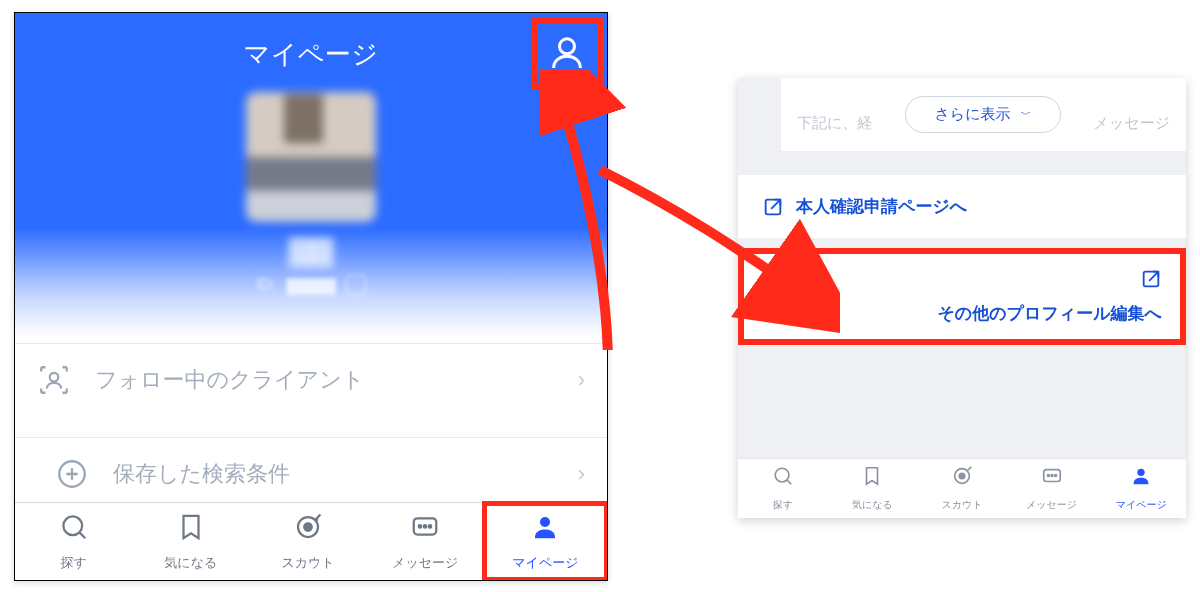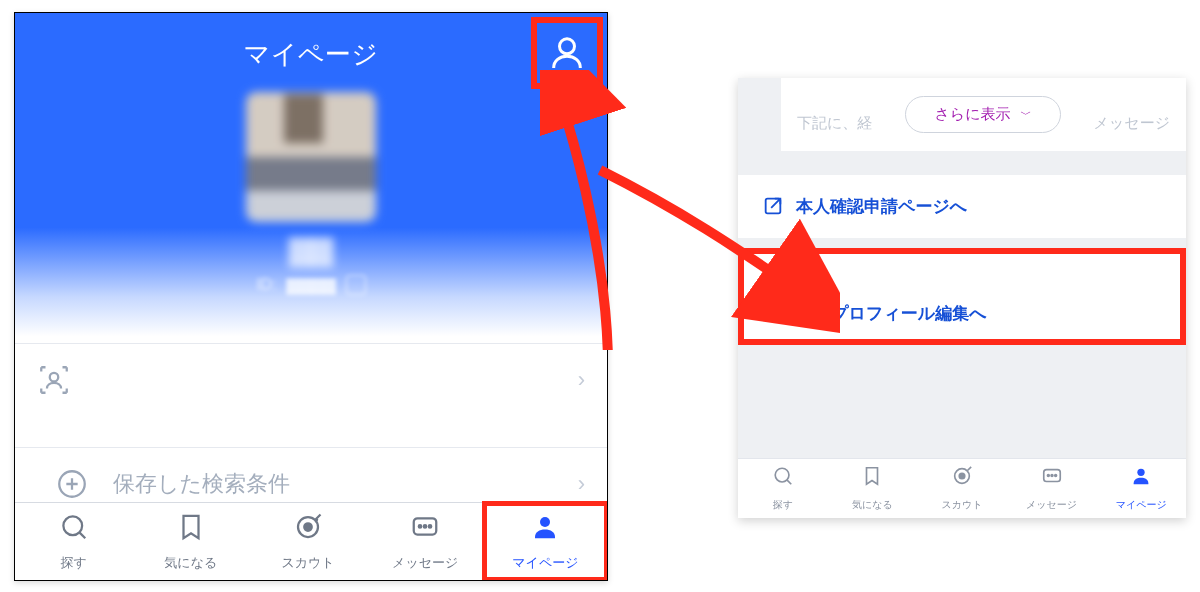--- a/index.html
+++ b/index.html
@@ -93,21 +93,21 @@
       border-top: 1px solid #e6e9ef;
       display: flex;
       align-items: center;
       padding: 0 22px;
       gap: 24px;
       color: #a4aebd;
       font-size: 22px;
       position: relative;
       background: #fff;
     }
-    .list-item.spaced { margin-top: 32px; padding-left: 40px; }
+    .list-item.spaced { margin-top: 22px; padding-left: 40px; }
     .list-item .chev {
       position: absolute;
       right: 22px;
       color: #c5ccd8;
       font-size: 22px;
     }
     .list-icon {
       width: 34px; height: 34px;
       display: flex; align-items: center; justify-content: center;
       color: #9aa5b6;
@@ -160,34 +160,34 @@
       display: flex;
       align-items: flex-end;
       margin-left: 43px;
     }
     .show-more-btn {
       margin: 0 auto;
       background: #fff;
       border: 1px solid #cfd4dd;
       border-radius: 22px;
       padding: 8px 28px;
-      color: #a21caf;
+      color: #1d4ed8;
       font-size: 15px;
       display: flex;
       align-items: center;
       gap: 10px;
     }
     .show-more-btn .v { font-size: 11px; }
 
     .link-card {
       margin-top: 24px;
       background: #fff;
       padding: 20px 24px;
       display: flex;
-      align-items: flex-start;
+      align-items: flex-end;
       gap: 12px;
       color: #1650d6;
       font-size: 17px;
       font-weight: 600;
     }
     .link-card svg { width: 22px; height: 22px; flex-shrink: 0; }
 
     .link-card.highlight {
       outline: 6px solid #ff2a1a;
       outline-offset: -6px;
@@ -244,20 +244,21 @@
   </div>
 
   <div class="list-item">
     <span class="list-icon">
       <svg viewBox="0 0 24 24" fill="none" stroke="currentColor" stroke-width="1.6">
         <path d="M3 3h3M3 3v3M21 3h-3M21 3v3M3 21h3M3 21v-3M21 21h-3M21 21v-3"></path>
         <circle cx="12" cy="10" r="3"></circle>
         <path d="M7 18c0-2.5 2.2-4 5-4s5 1.5 5 4"></path>
       </svg>
     </span>
+    <span>フォロー中のクライアント</span>
     <span class="chev">›</span>
   </div>
 
   <div class="list-item spaced">
     <span class="list-icon">
       <svg viewBox="0 0 24 24" fill="none" stroke="currentColor" stroke-width="1.6">
         <circle cx="12" cy="12" r="9"></circle>
           <path d="M12 8v8M8 12h8"></path>
       </svg>
     </span>

